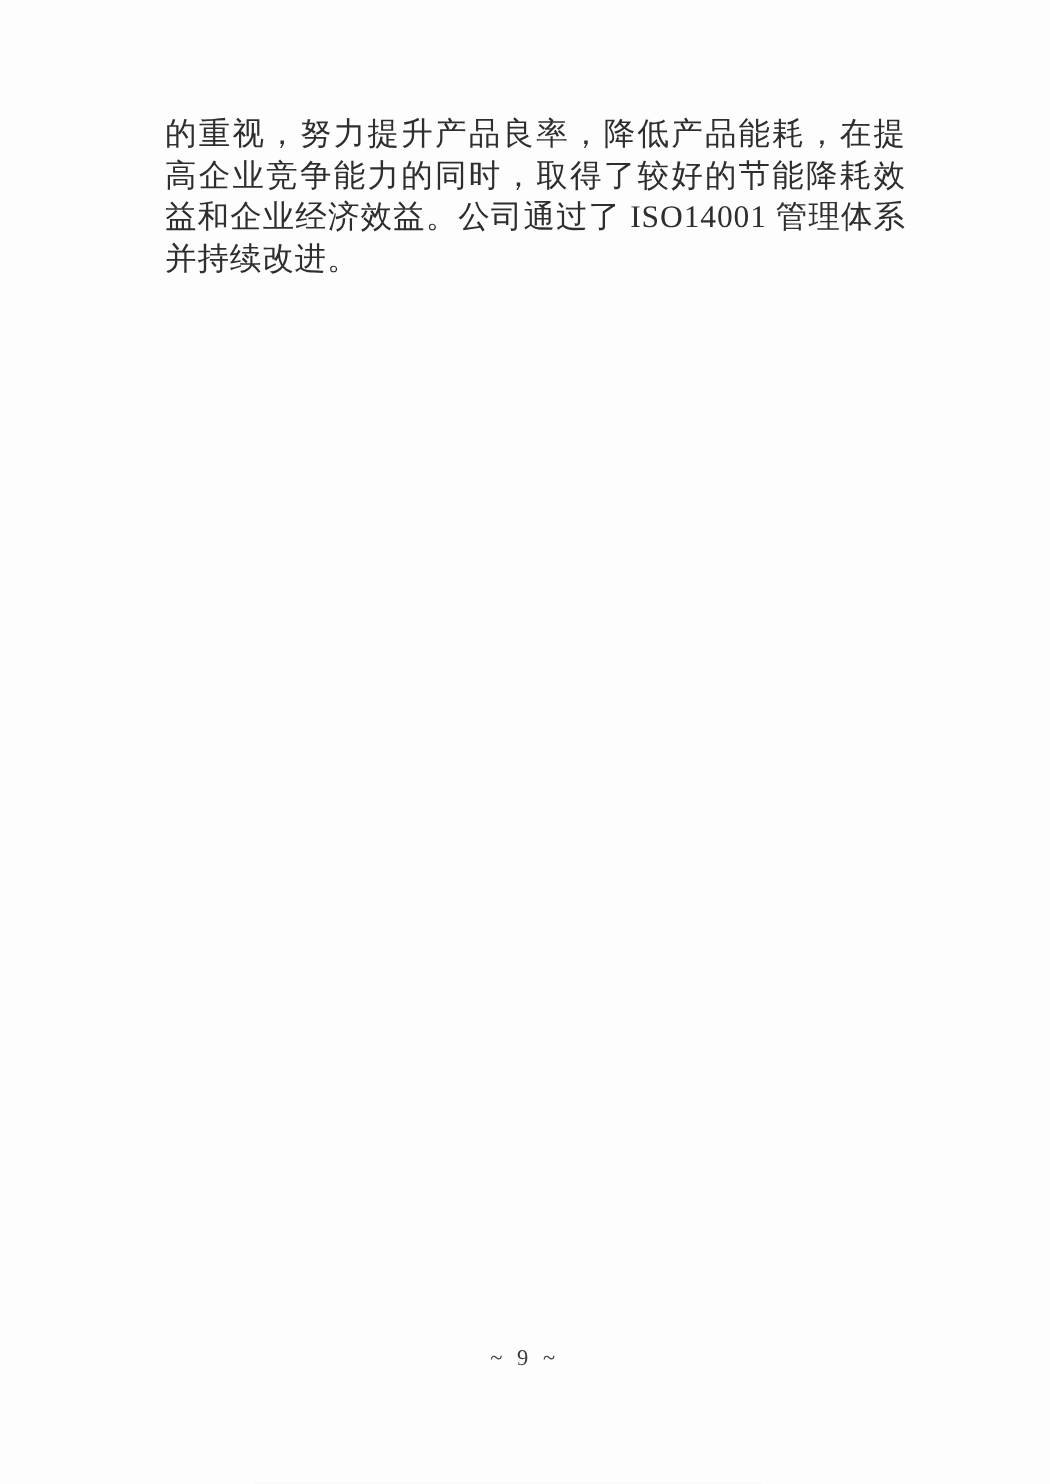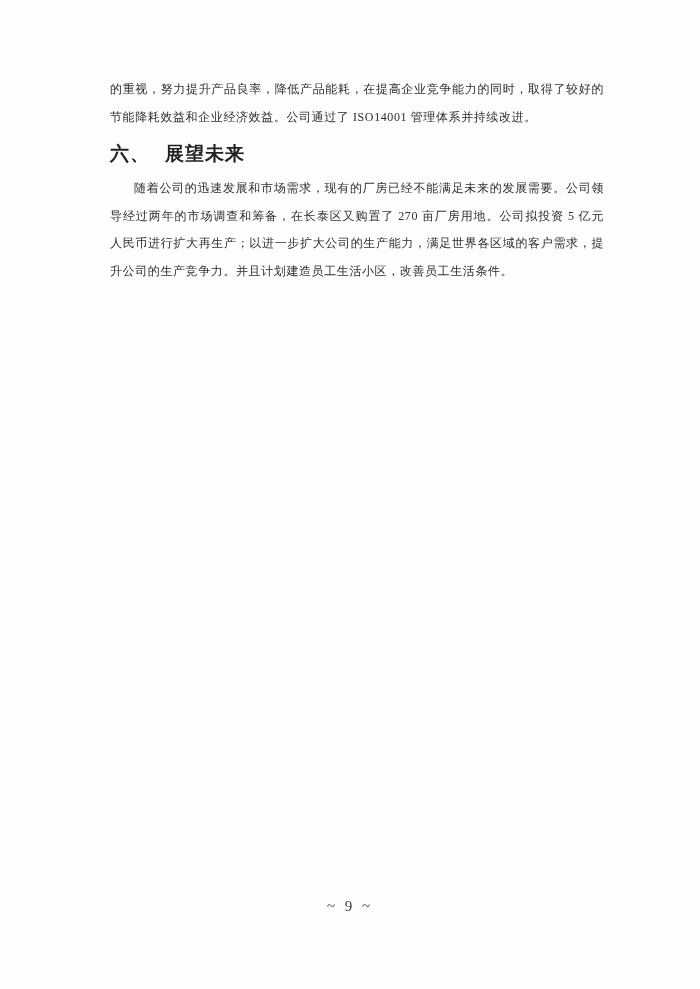--- a/index.html
+++ b/index.html
@@ -17,21 +17,21 @@
     font-family: "Liberation Serif", "DejaVu Serif", serif;
   }
   .content {
     position: absolute;
     left: 110px;
     top: 76px;
     width: 494px;
   }
   .body-text {
     margin: 0;
-    font-size: 12px;
+    font-size: 21px;
     line-height: 27.5px;
     color: #2e2e2e;
     text-align: justify;
     text-justify: inter-ideograph;
     letter-spacing: 0.6px;
   }
   .indent {
     text-indent: 2em;
   }
   .heading {
@@ -57,22 +57,18 @@
     letter-spacing: 3px;
   }
 </style>
 </head>
 <body>
 
 <div class="page">
   <div class="content">
     <p class="body-text">的重视，努力提升产品良率，降低产品能耗，在提高企业竞争能力的同时，取得了较好的节能降耗效益和企业经济效益。公司通过了 ISO14001 管理体系并持续改进。</p>
 
-    <h2 class="heading">
-      <span class="num">六、</span><span>展望未来</span>
-    </h2>
 
-    <p class="body-text indent">随着公司的迅速发展和市场需求，现有的厂房已经不能满足未来的发展需要。公司领导经过两年的市场调查和筹备，在长泰区又购置了 270 亩厂房用地。公司拟投资 5 亿元人民币进行扩大再生产；以进一步扩大公司的生产能力，满足世界各区域的客户需求，提升公司的生产竞争力。并且计划建造员工生活小区，改善员工生活条件。</p>
 
   </div>
 
   <div class="footer">~ 9 ~</div>
 </div>
 
 </body></html>

